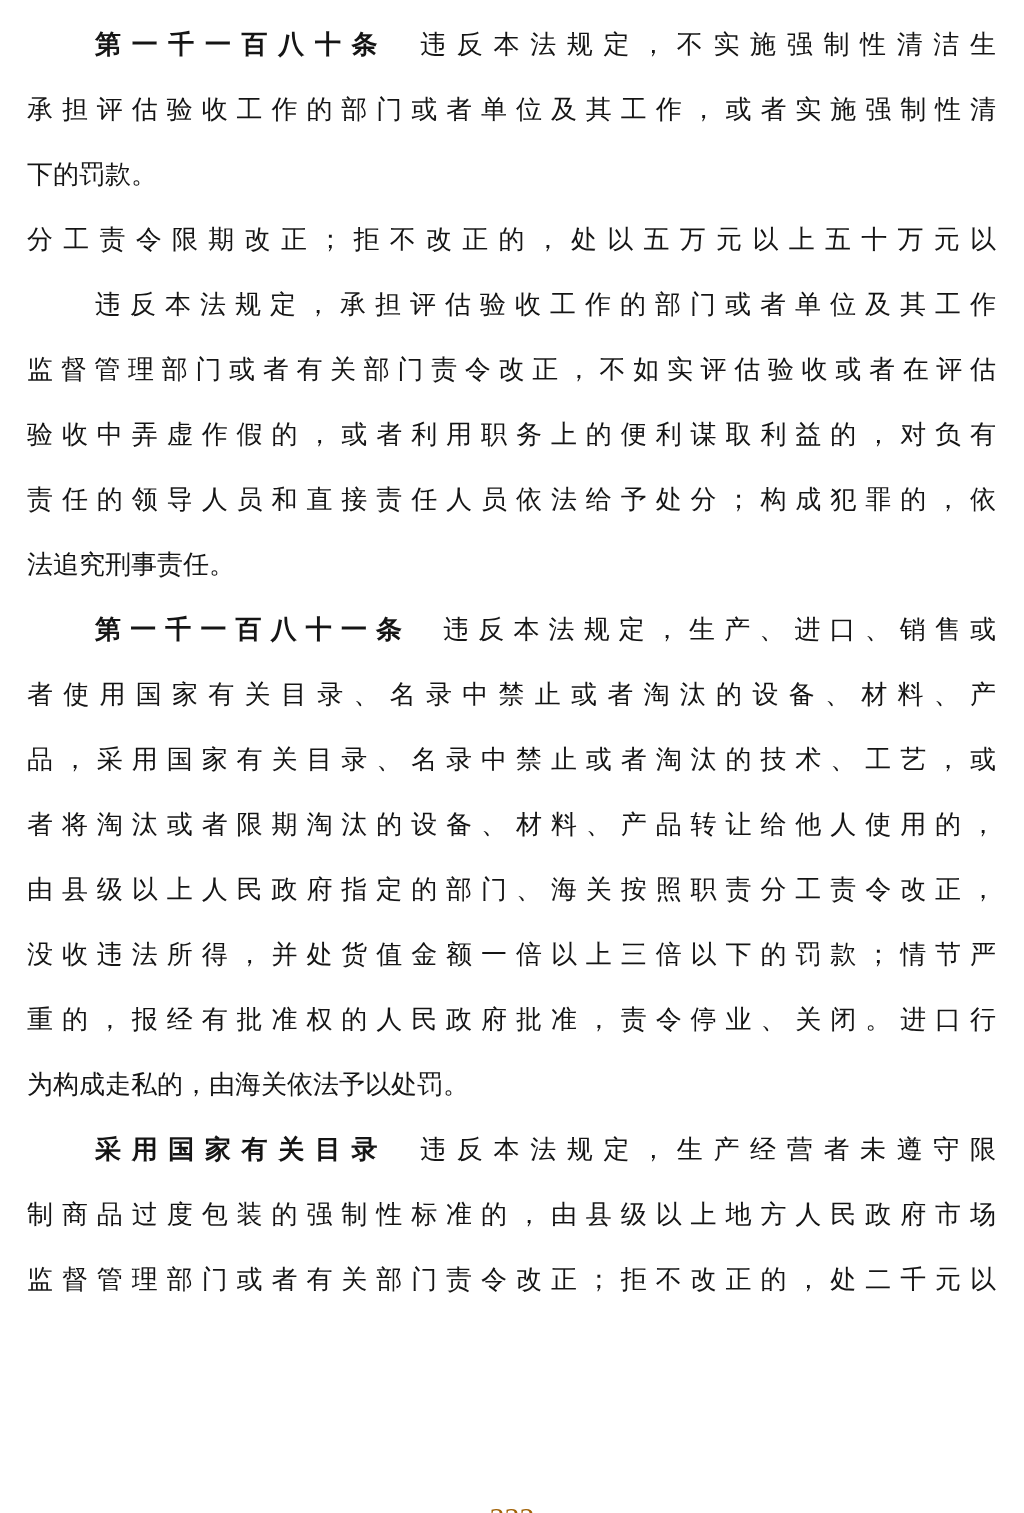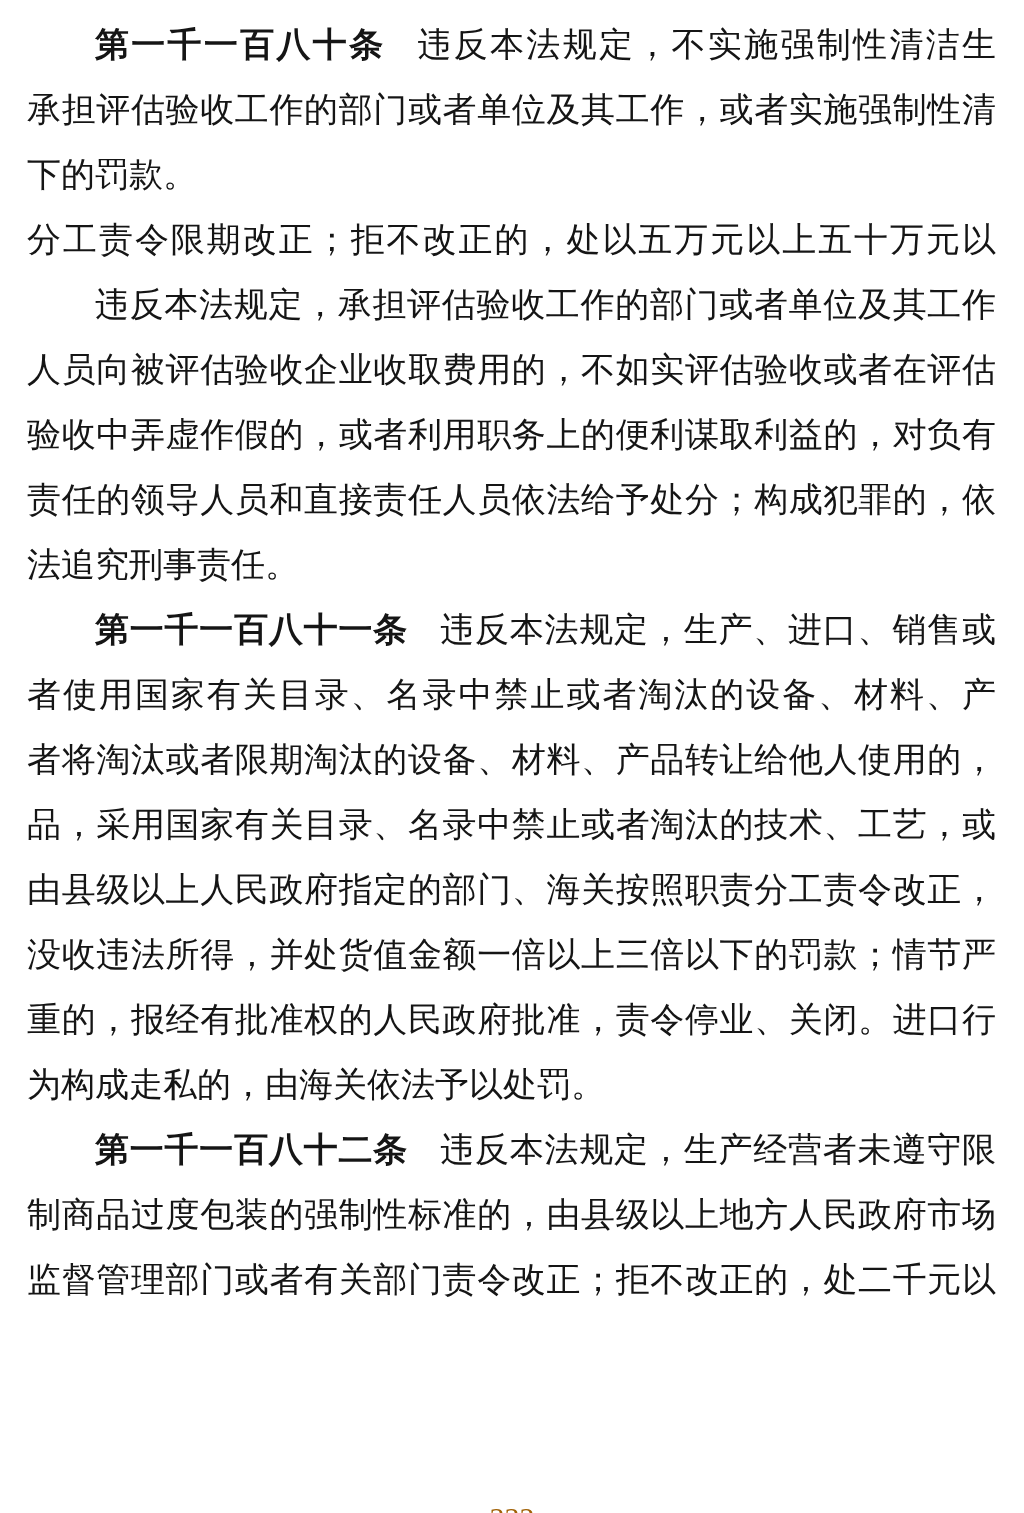--- a/index.html
+++ b/index.html
@@ -18,21 +18,21 @@
   }
   .text-block {
     position: absolute;
     left: 27px;
     top: 12px;
     width: 969px;
   }
   .line {
     height: 65px;
     line-height: 65px;
-    font-size: 34px;
+    font-size: 26px;
     letter-spacing: 0;
     text-align: justify;
     text-align-last: justify;
     white-space: nowrap;
   }
   .line.indent {
     text-indent: 68px;
   }
   .line.no-justify {
     text-align: left;
@@ -59,30 +59,30 @@
 </head>
 <body>
 
 <div class="page">
   <main class="text-block">
       <div class="line indent"><span class="article-label">第一千一百八十条</span><span>违反本法规定，不实施强制性清洁生</span></div>
       <div class="line"><span>承担评估验收工作的部门或者单位及其工作，或者实施强制性清</span></div>
       <div class="line no-justify"><span>下的罚款。</span></div>
       <div class="line"><span>分工责令限期改正；拒不改正的，处以五万元以上五十万元以</span></div>
       <div class="line indent"><span>违反本法规定，承担评估验收工作的部门或者单位及其工作</span></div>
-      <div class="line"><span>人员向被评估验收企业收取费用的，不如实评估验收或者在评估</span></div>
+      <div class="line"><span>监督管理部门或者有关部门责令改正，不如实评估验收或者在评估</span></div>
       <div class="line"><span>验收中弄虚作假的，或者利用职务上的便利谋取利益的，对负有</span></div>
       <div class="line"><span>责任的领导人员和直接责任人员依法给予处分；构成犯罪的，依</span></div>
       <div class="line no-justify"><span>法追究刑事责任。</span></div>
       <div class="line indent"><span class="article-label">第一千一百八十一条</span><span>违反本法规定，生产、进口、销售或</span></div>
       <div class="line"><span>者使用国家有关目录、名录中禁止或者淘汰的设备、材料、产</span></div>
+      <div class="line"><span>品，采用国家有关目录、名录中禁止或者淘汰的技术、工艺，或</span></div>
       <div class="line"><span>者将淘汰或者限期淘汰的设备、材料、产品转让给他人使用的，</span></div>
-      <div class="line"><span>品，采用国家有关目录、名录中禁止或者淘汰的技术、工艺，或</span></div>
       <div class="line"><span>由县级以上人民政府指定的部门、海关按照职责分工责令改正，</span></div>
       <div class="line"><span>没收违法所得，并处货值金额一倍以上三倍以下的罚款；情节严</span></div>
       <div class="line"><span>重的，报经有批准权的人民政府批准，责令停业、关闭。进口行</span></div>
       <div class="line no-justify"><span>为构成走私的，由海关依法予以处罚。</span></div>
-      <div class="line indent"><span class="article-label">第一千一百八十二条</span><span>违反本法规定，生产经营者未遵守限</span></div>
+      <div class="line indent"><span class="article-label">采用国家有关目录</span><span>违反本法规定，生产经营者未遵守限</span></div>
       <div class="line"><span>制商品过度包装的强制性标准的，由县级以上地方人民政府市场</span></div>
       <div class="line"><span>监督管理部门或者有关部门责令改正；拒不改正的，处二千元以</span></div>
     </main>
   <div class="page-number">332</div>
 </div>
 
 </body></html>

